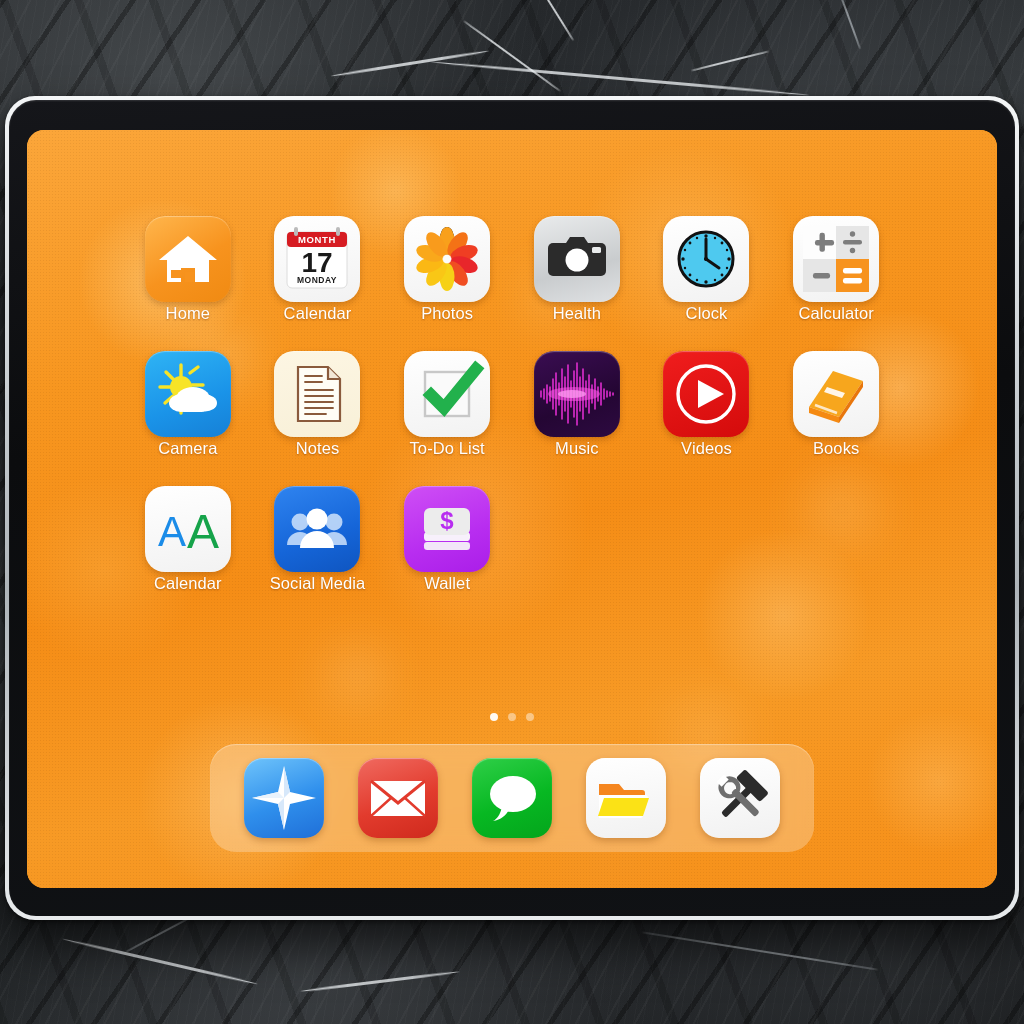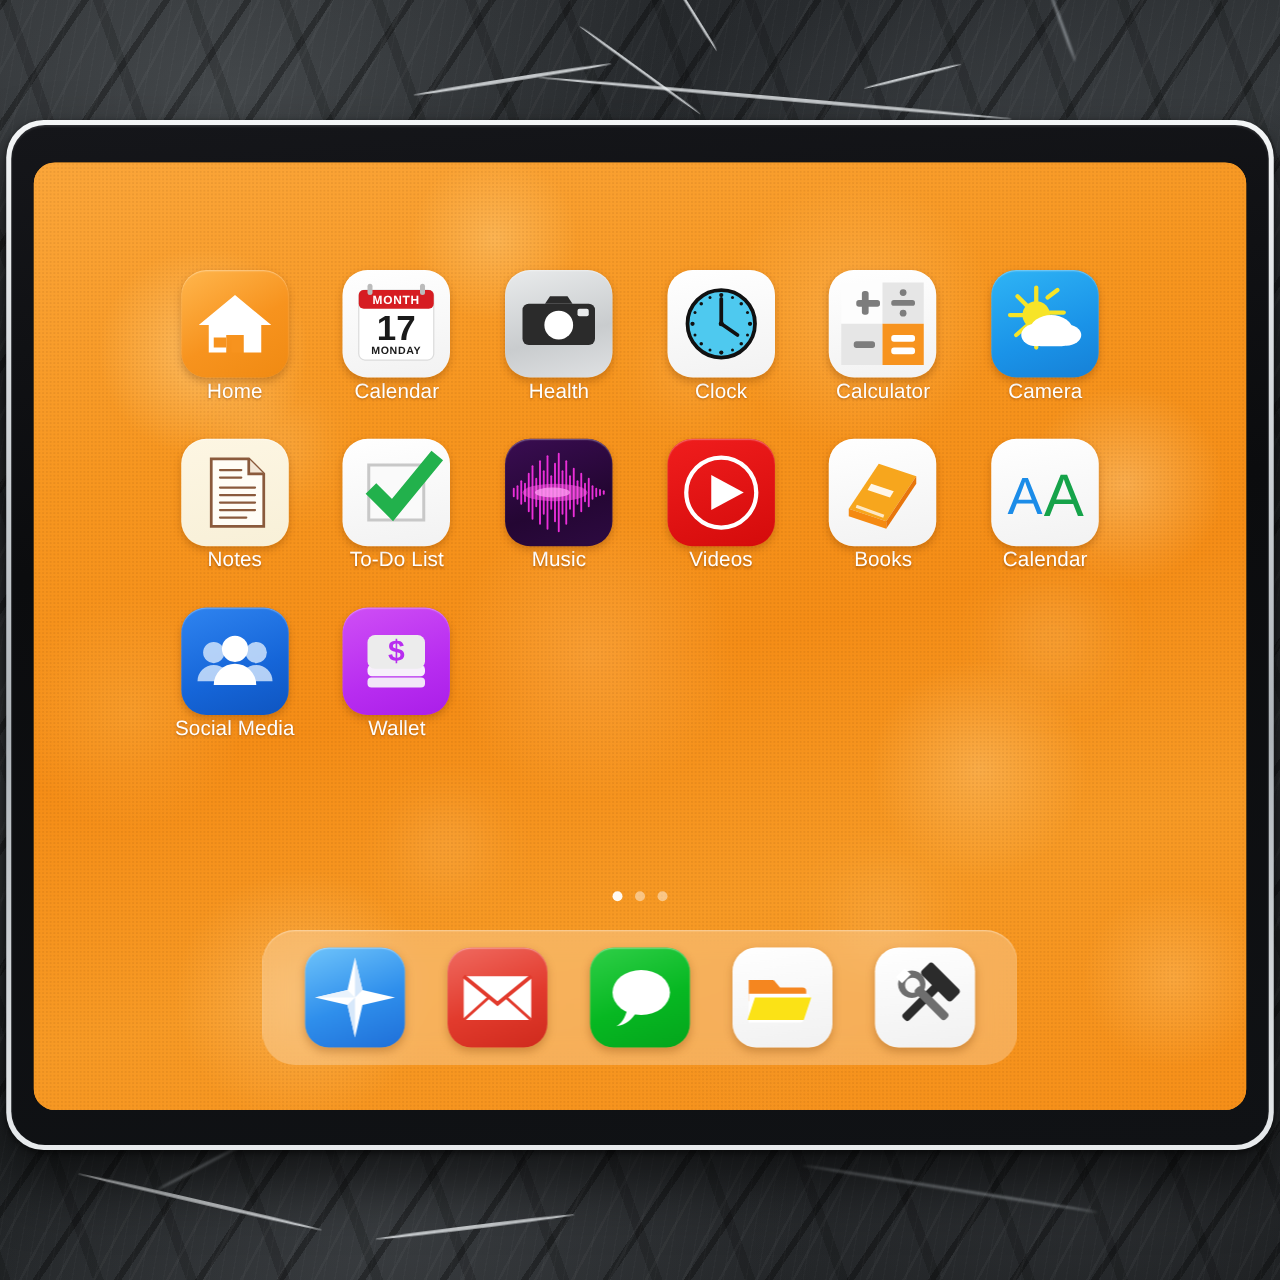--- a/index.html
+++ b/index.html
@@ -190,20 +190,43 @@
               <rect x="20" y="11" width="4" height="9" rx="2" fill="#bbb"></rect>
               <rect x="62" y="11" width="4" height="9" rx="2" fill="#bbb"></rect>
               <text x="43" y="27" font-family="Liberation Sans, sans-serif" font-size="9.5" font-weight="bold" fill="#fff" text-anchor="middle" letter-spacing="0.6">MONTH</text>
               <text x="43" y="56" font-family="Liberation Sans, sans-serif" font-size="28" font-weight="bold" fill="#1a1a1a" text-anchor="middle">17</text>
               <text x="43" y="67" font-family="Liberation Sans, sans-serif" font-size="8.5" font-weight="bold" fill="#1a1a1a" text-anchor="middle" letter-spacing="0.5">MONDAY</text>
             </svg>
           </div>
           <div class="lbl">Calendar</div>
         </div>
 
+        <div class="app">
+          <div class="tile t-white">
+            <svg class="ico" viewBox="0 0 86 86">
+              <g transform="translate(43,43)">
+                <g id="pt">
+                    <ellipse cx="0" cy="-18" rx="7.5" ry="14"></ellipse>
+                  </g>
+                <use href="#pt" fill="#f9a01b" transform="rotate(0)"></use>
+                <use href="#pt" fill="#f47216" transform="rotate(36)"></use>
+                <use href="#pt" fill="#ef3e23" transform="rotate(72)"></use>
+                <use href="#pt" fill="#e8262b" transform="rotate(108)"></use>
+                <use href="#pt" fill="#f04e22" transform="rotate(144)"></use>
+                <use href="#pt" fill="#f6d117" transform="rotate(180)"></use>
+                <use href="#pt" fill="#f9c716" transform="rotate(216)"></use>
+                <use href="#pt" fill="#fbb814" transform="rotate(252)"></use>
+                <use href="#pt" fill="#f9a81b" transform="rotate(288)"></use>
+                <use href="#pt" fill="#f99b1c" transform="rotate(324)"></use>
+                <circle r="4.5" fill="#fff" opacity=".55"></circle>
+              </g>
+            </svg>
+          </div>
+          <div class="lbl">Photos</div>
+        </div>
 
         <div class="app">
           <div class="tile t-cam">
             <svg class="ico" viewBox="0 0 86 86">
               <rect x="14" y="27" width="58" height="33" rx="5" fill="#2b2b2b"></rect>
               <path d="M32 27 l4-6 h14 l4 6 z" fill="#2b2b2b"></path>
               <rect x="58" y="31" width="9" height="6" rx="1.6" fill="#e9ebec"></rect>
               <circle cx="43" cy="44" r="11.5" fill="#fff"></circle>
             </svg>
           </div>

